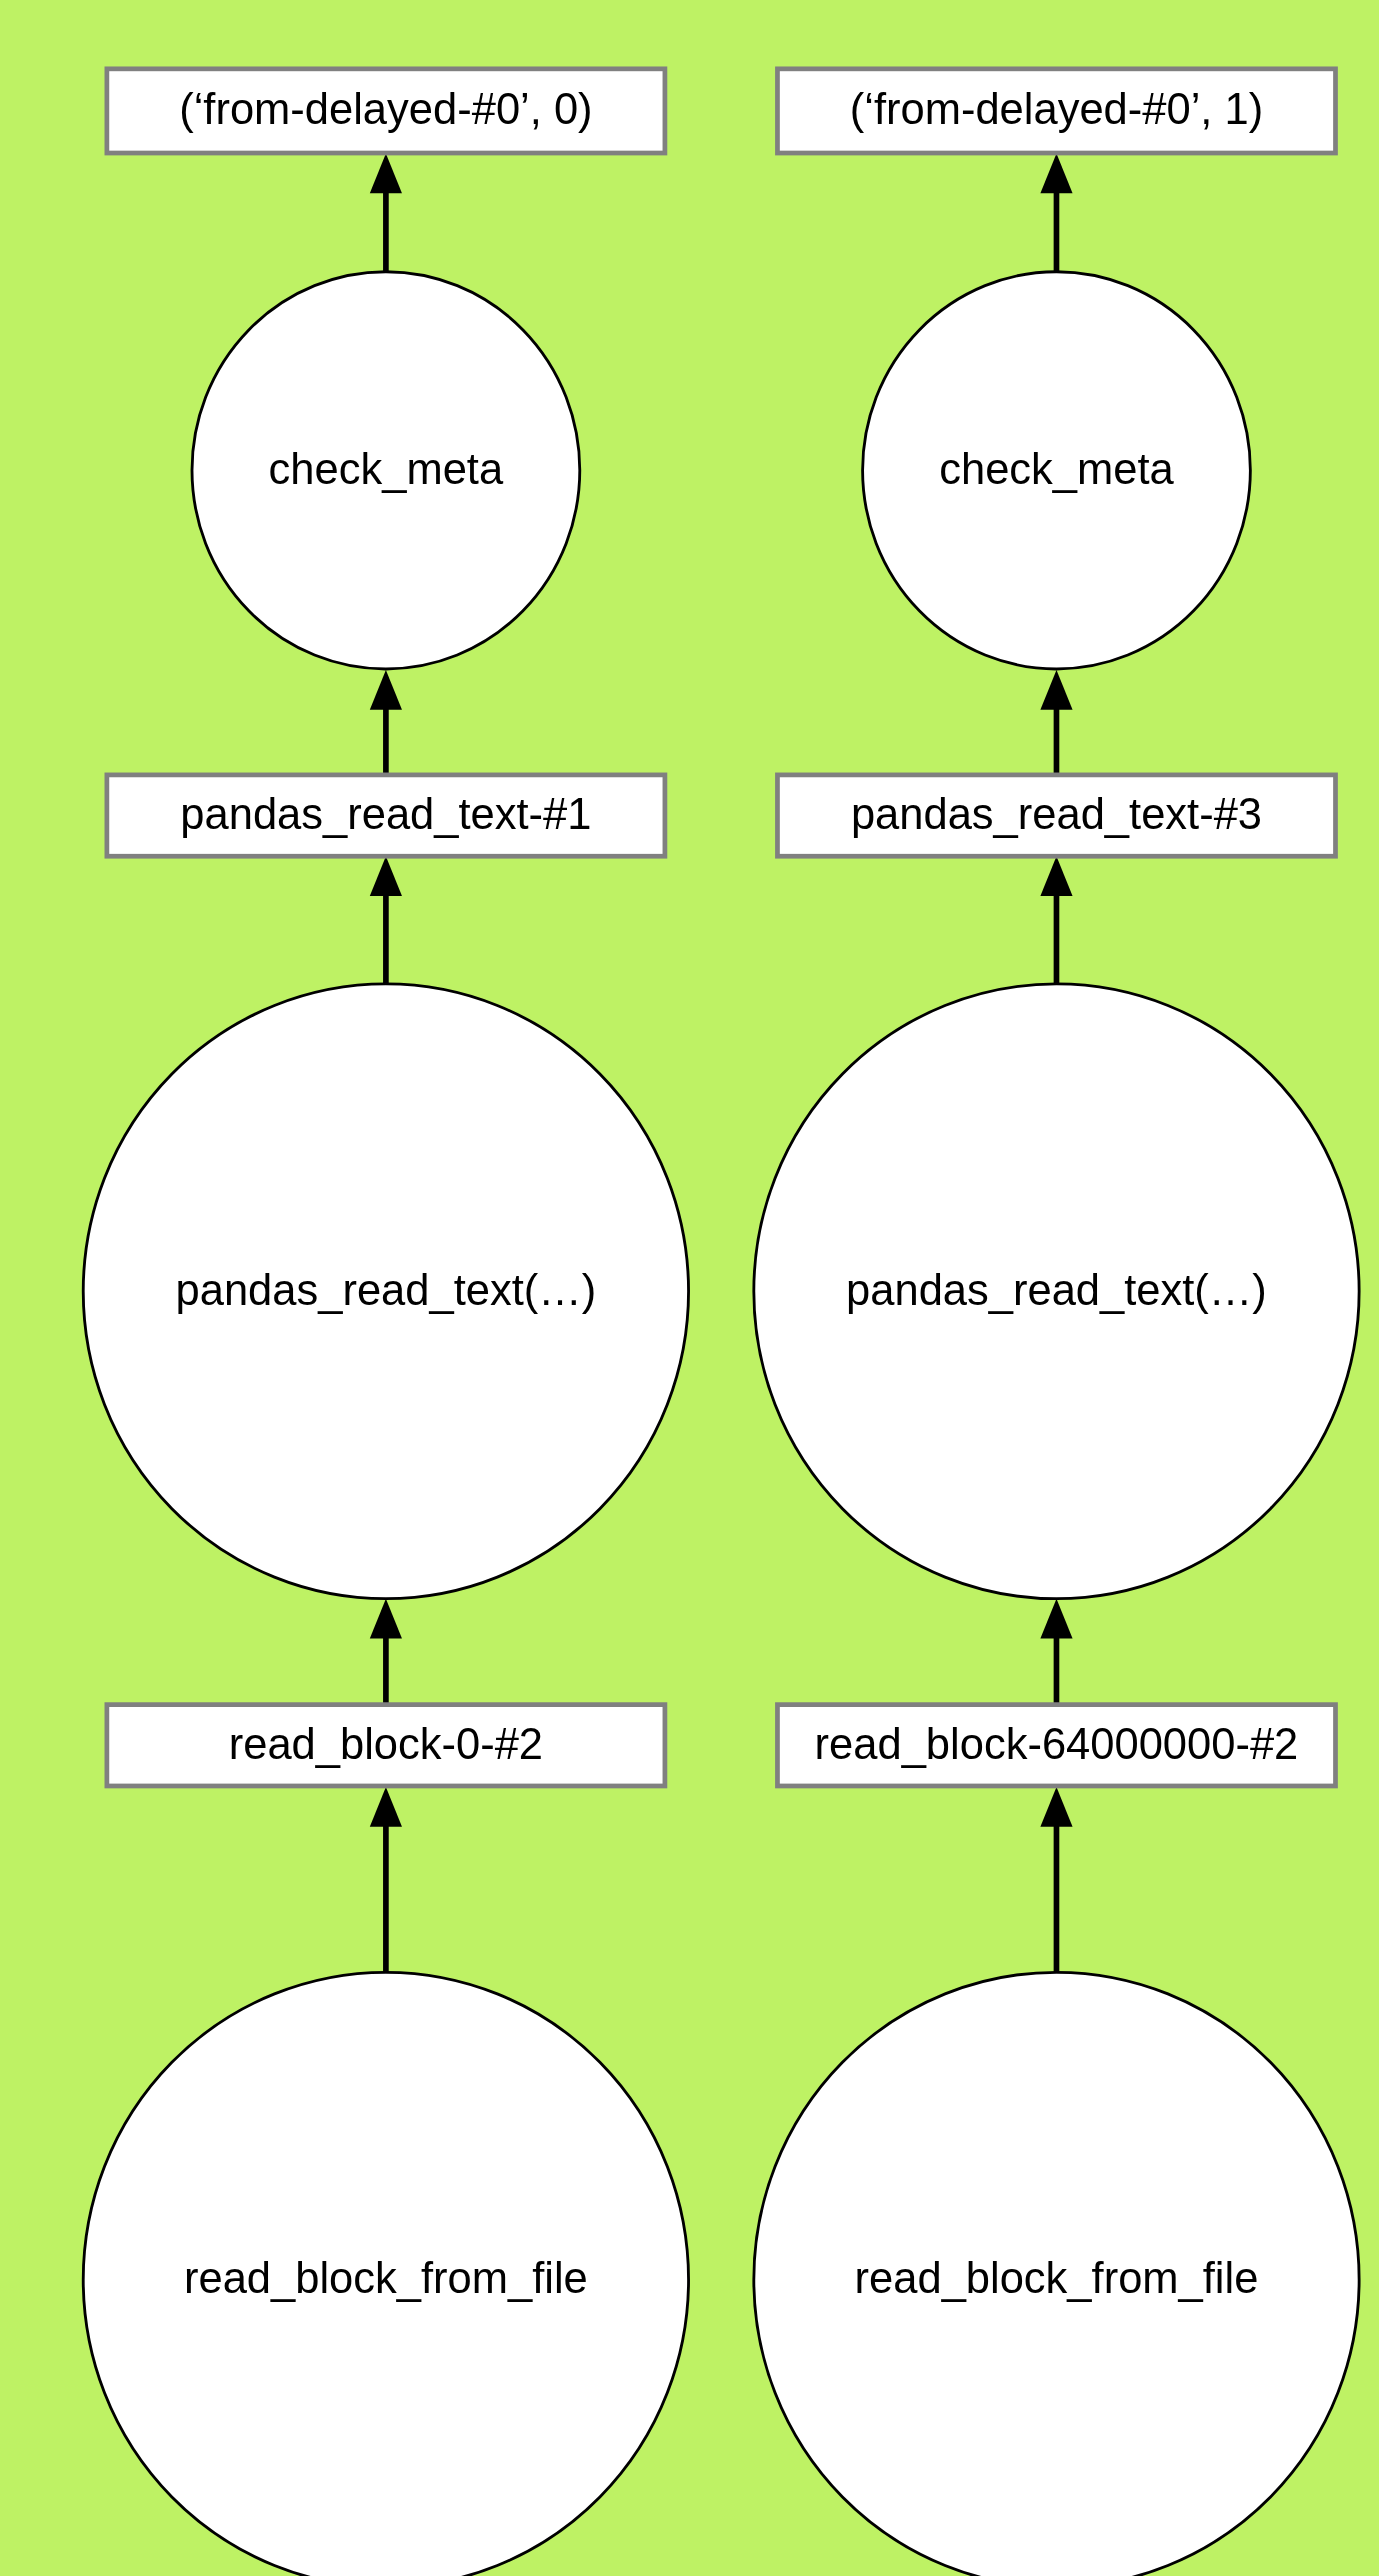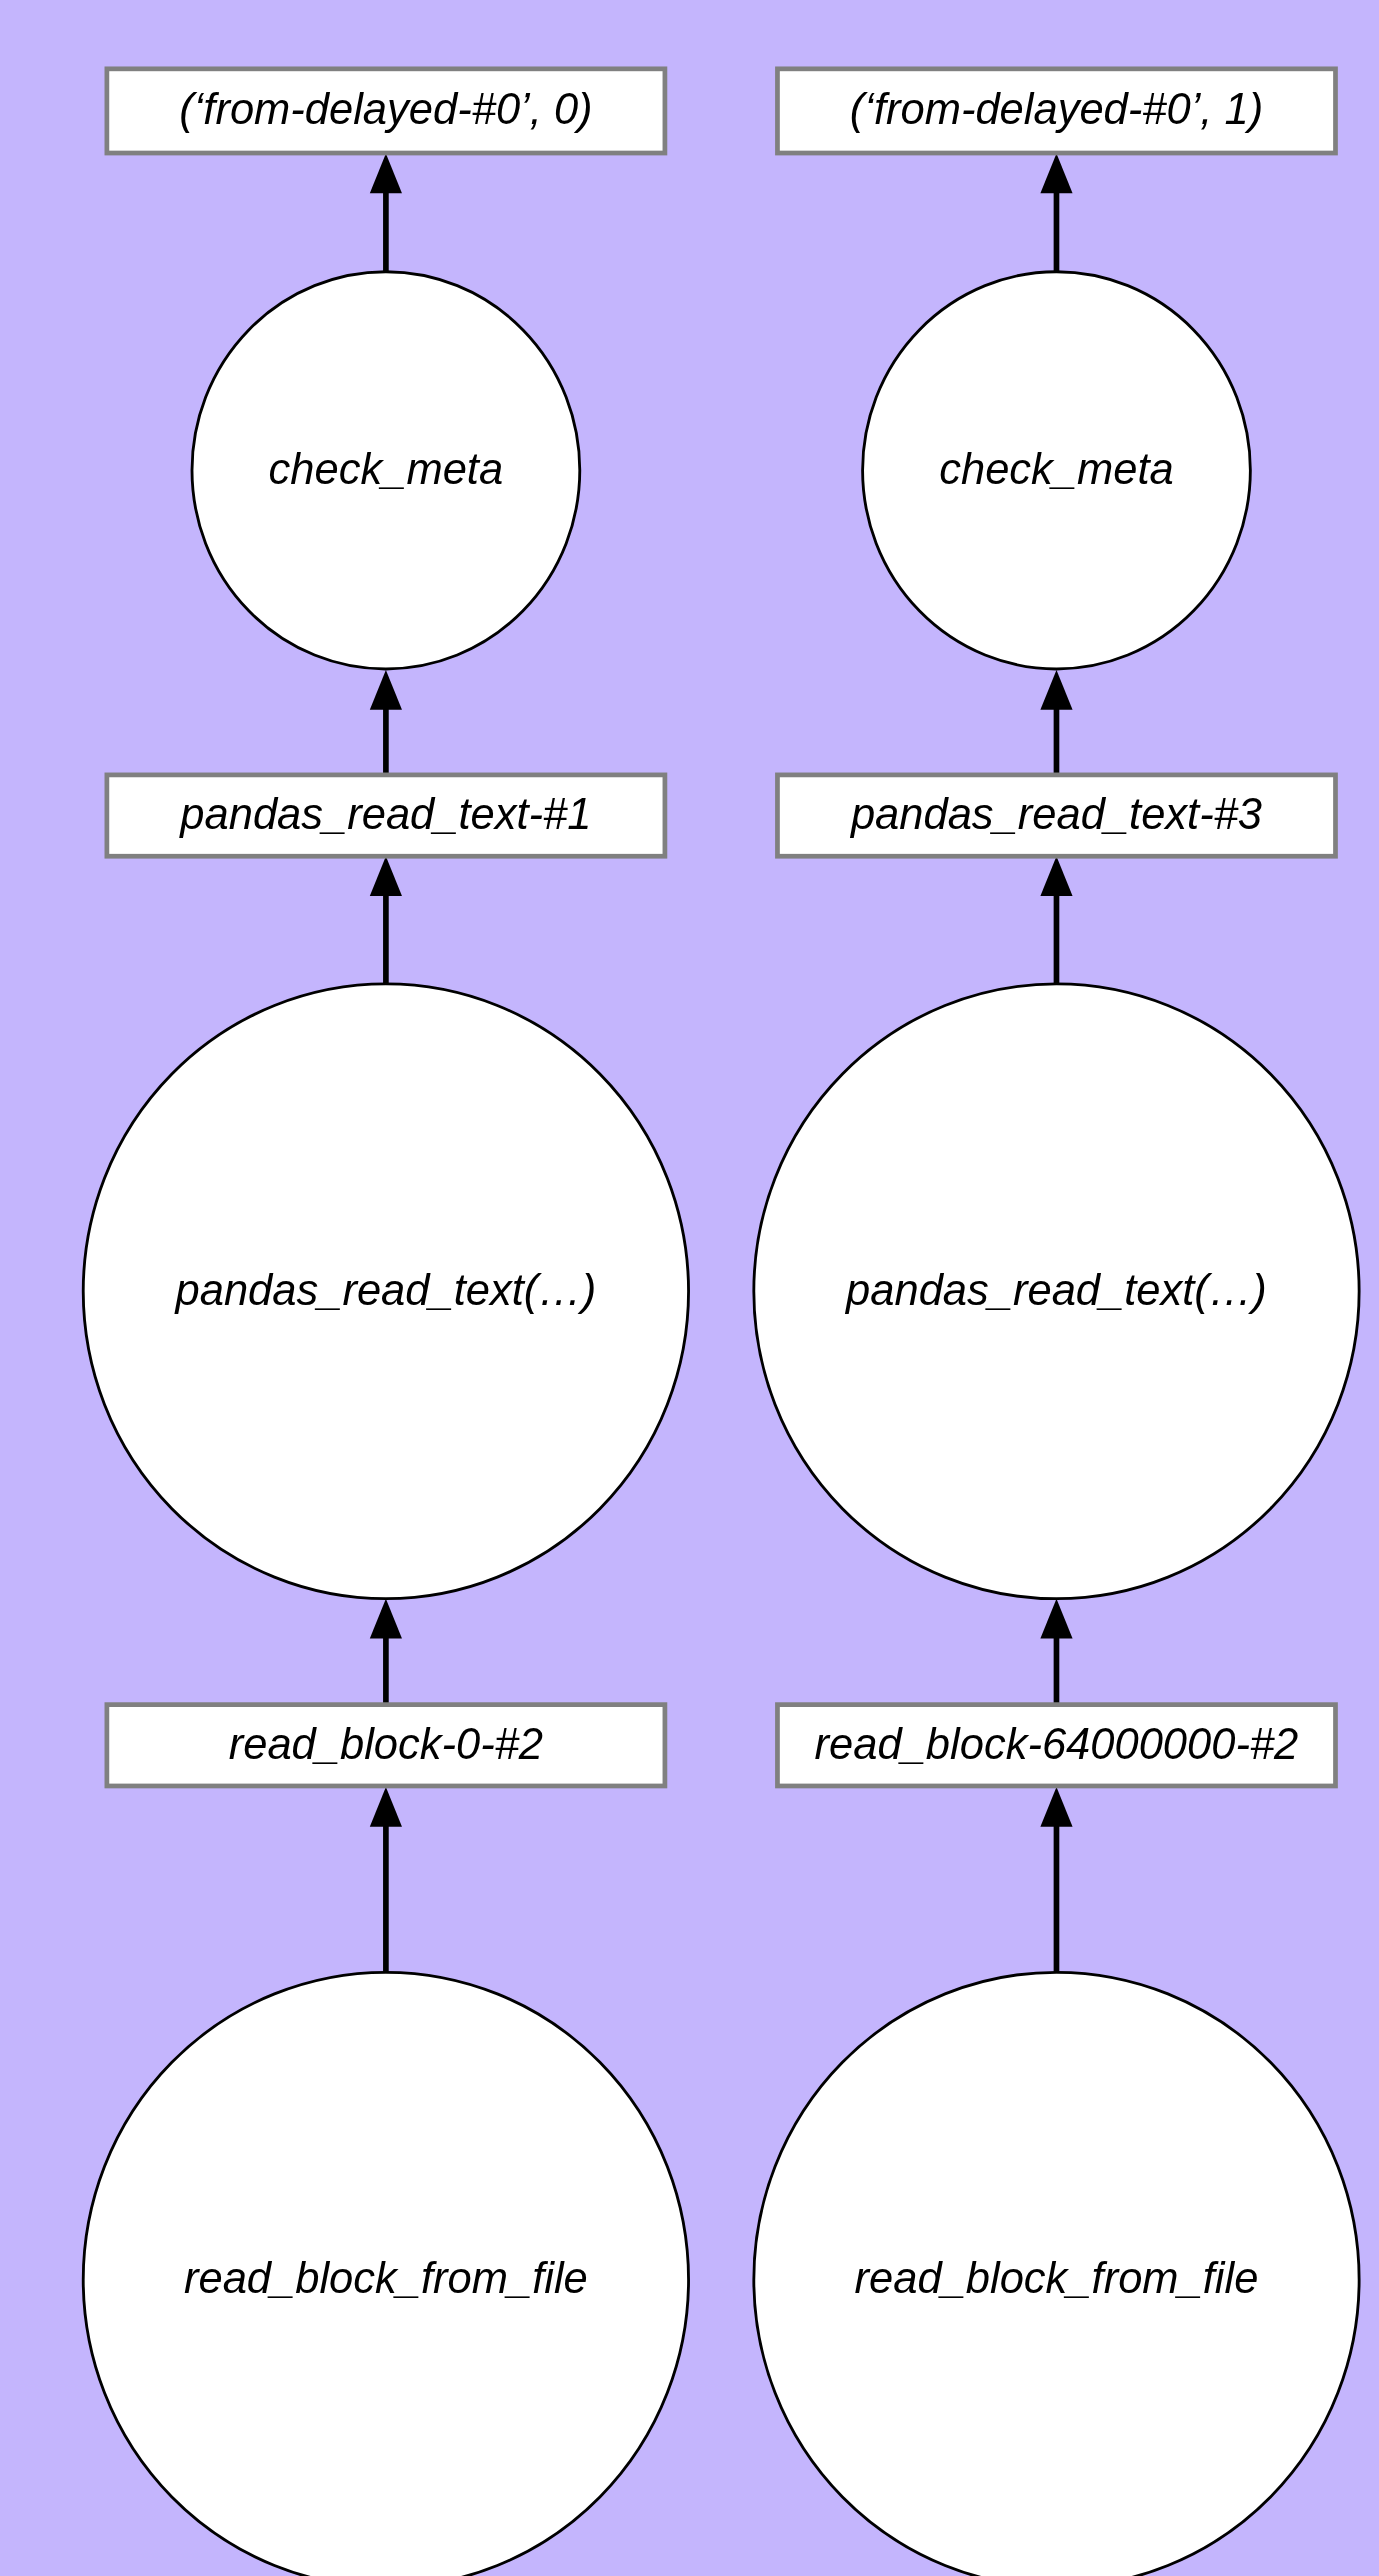--- a/index.html
+++ b/index.html
@@ -10,22 +10,21 @@
   body {
     width: 1379px;
     height: 2576px;
     font-family: "Liberation Sans", sans-serif;
     overflow: hidden;
   }
   #graph-canvas {
     position: relative;
     width: 1379px;
     height: 2576px;
-    background: #c4b5fd;
-    font-style: italic;
+    background: #bef264;
   }
   svg.graph-svg {
     position: absolute;
     top: 0;
     left: 0;
     width: 1379px;
     height: 2576px;
     display: block;
   }
   .node-box-rect {

